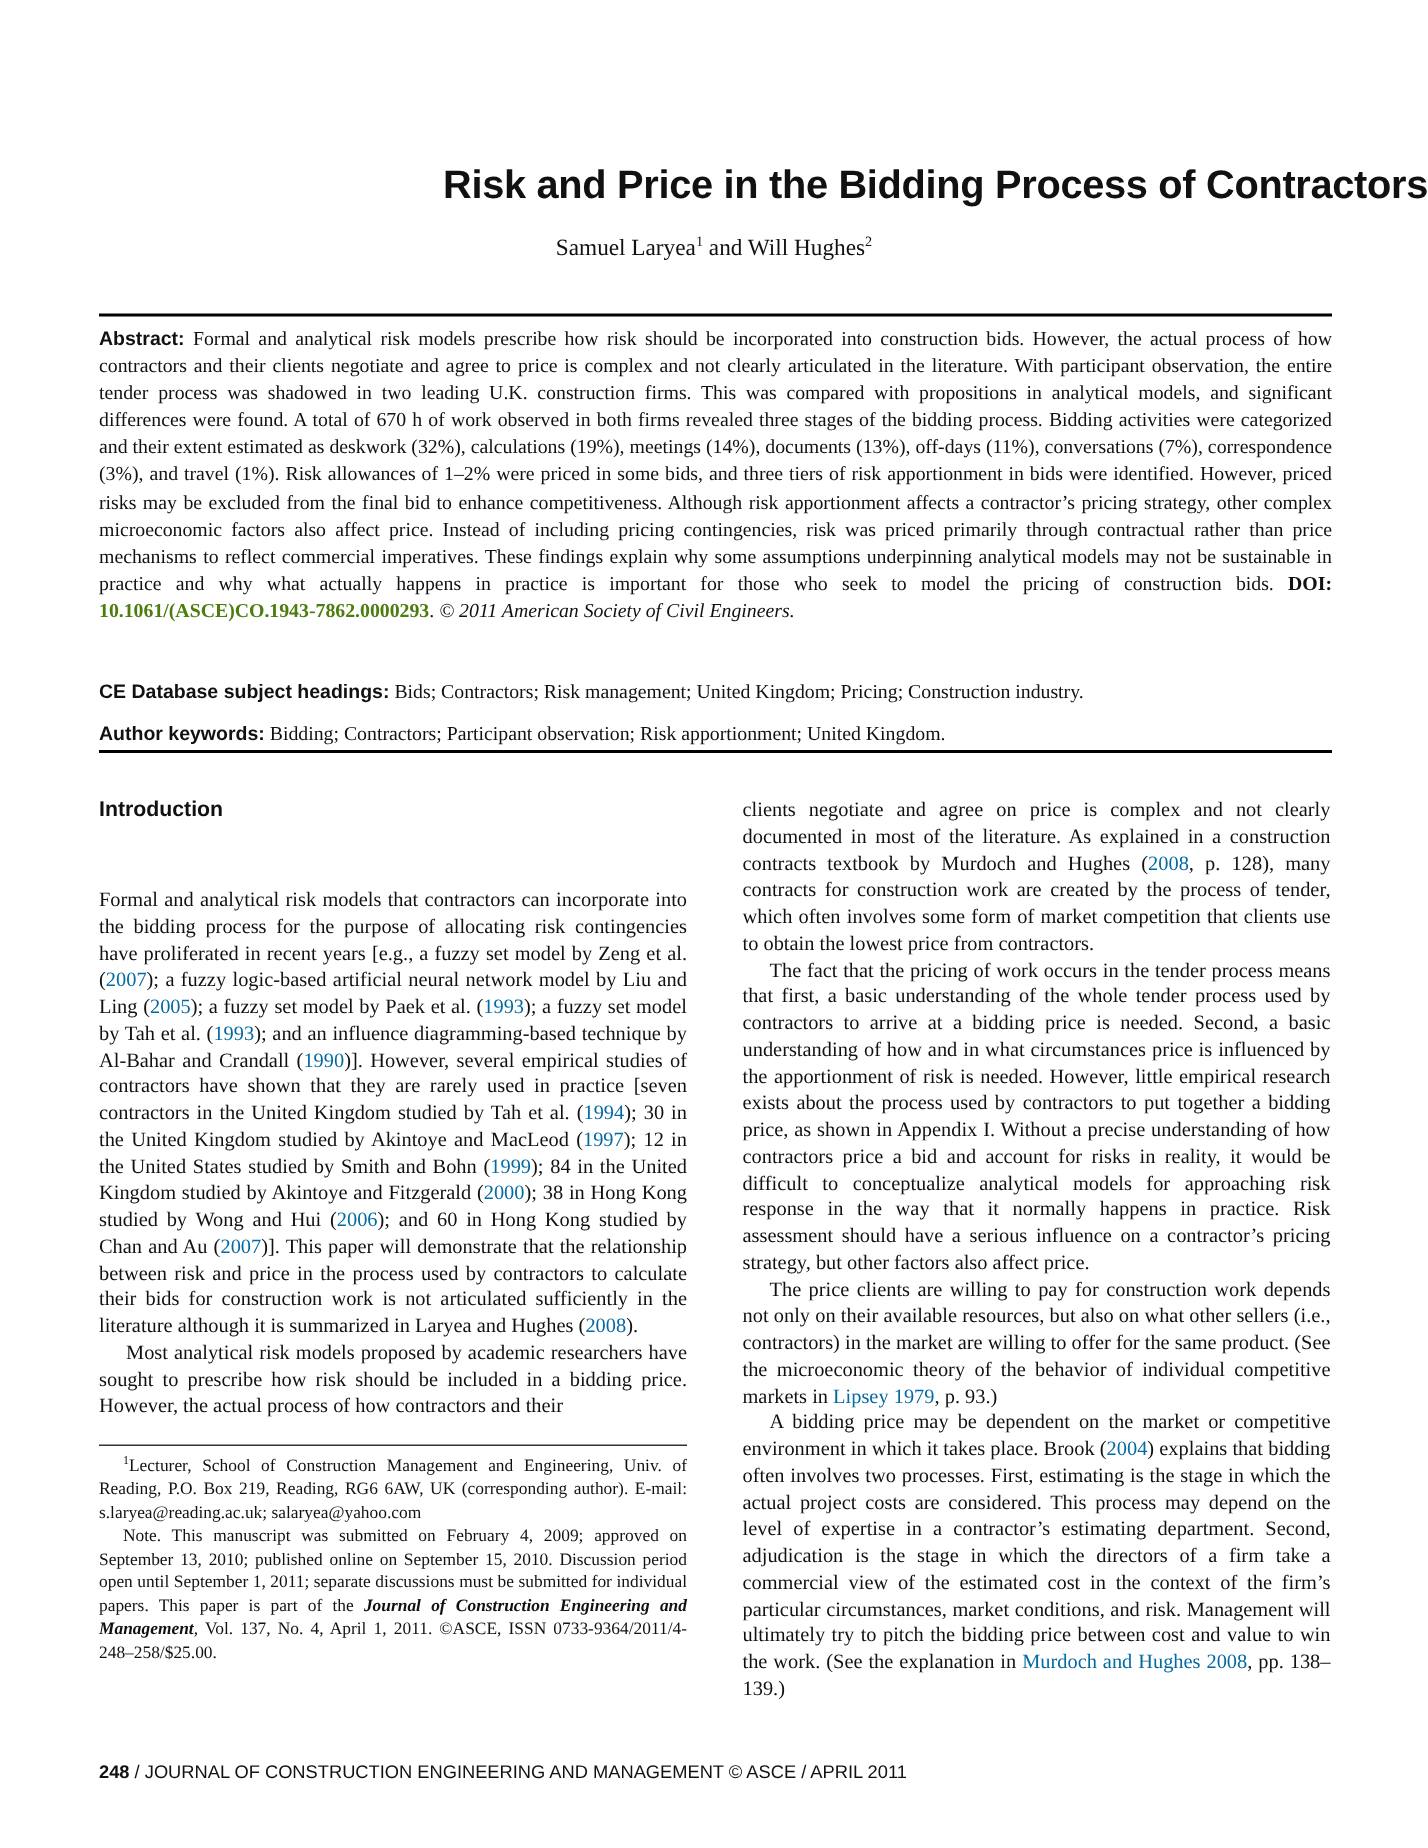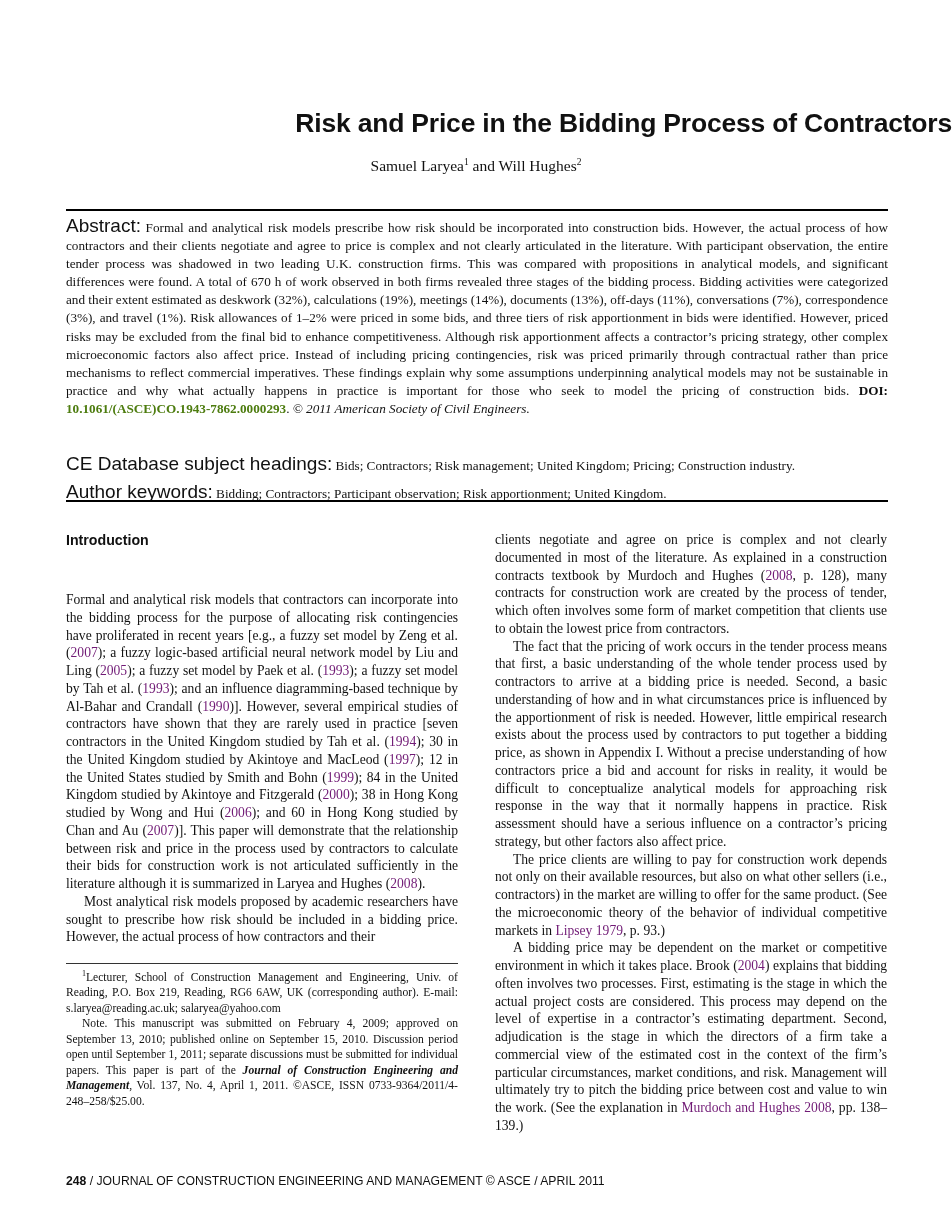--- a/index.html
+++ b/index.html
@@ -1,31 +1,31 @@
 <!DOCTYPE html>
 <html><head>
 <meta charset="utf-8">
 <style>
   html, body { margin: 0; padding: 0; background: #ffffff; }
   body { width: 952px; height: 1232px; position: relative; overflow: hidden; color: #111; }
-  a, .link { color: #701a75; text-decoration: none; }
+  a, .link { color: #0369a1; text-decoration: none; }
 
   #title { position: absolute; left: 0; top: 108px; width: 952px; text-align: right;
     font-family: "Liberation Sans", sans-serif; font-weight: bold; font-size: 26.5px; letter-spacing: -0.2px; }
   #authors { position: absolute; left: 0; top: 157px; width: 952px; text-align: center;
     font-family: Liberation Serif, serif; font-size: 15.5px; }
   #authors sup { font-size: 9.5px; }
 
   .rule { position: absolute; left: 66px; width: 822px; background: #000; }
   #rule-top { top: 209px; height: 2px; }
   #rule-bottom { top: 500px; height: 2px; }
 
   #abstract { position: absolute; left: 66px; top: 217px; width: 822px;
     font-family: "Liberation Serif", serif; font-size: 13.2px; line-height: 18.1px; text-align: justify; }
-  .lbl { font-family: "Liberation Sans", sans-serif; font-weight: normal; font-size: 19px; }
+  .lbl { font-family: "Liberation Sans", sans-serif; font-weight: bold; font-size: 13px; }
   .doi-lbl { font-weight: bold; }
   .doi-link { font-weight: bold; color: #4d7c0f; }
   #subject { position: absolute; left: 66px; top: 453px; width: 822px;
     font-family: "Liberation Serif", serif; font-size: 13.2px; }
   #keywords { position: absolute; left: 66px; top: 481px; width: 822px;
     font-family: "Liberation Serif", serif; font-size: 13.2px; }
 
   .col { position: absolute; width: 392px; font-family: "Liberation Serif", serif;
     font-size: 13.6px; line-height: 17.75px; text-align: justify; hyphens: auto; }
   #col-left { left: 66px; top: 591px; }

